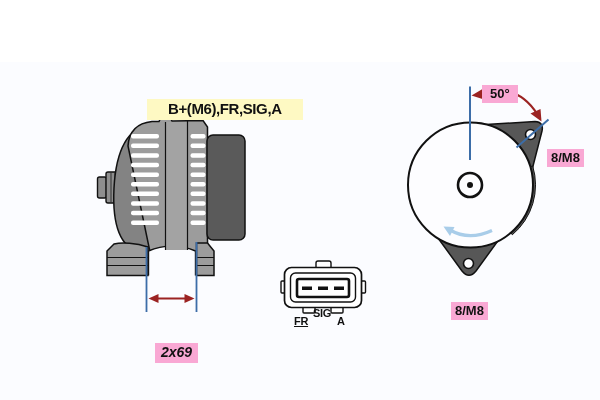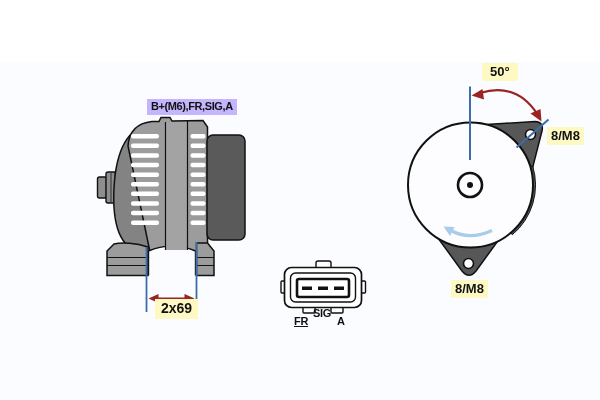--- a/index.html
+++ b/index.html
@@ -1,22 +1,22 @@
 <!DOCTYPE html>
 <html><head>
 <meta charset="utf-8">
 <style>
   html,body{margin:0;padding:0;background:#fff;}
   #stage{position:relative;width:600px;height:400px;background:#ffffff;overflow:hidden;
          font-family:"Liberation Sans", sans-serif;}
   .band{position:absolute;left:0;top:62px;width:600px;height:338px;background:#fbfcff;}
   svg{position:absolute;left:0;top:0;}
   .lbl{position:absolute;font-weight:bold;color:#111;white-space:nowrap;line-height:1.25;}
-  .lbl-blue{background:#c4b5fd;font-size:11px;letter-spacing:-0.4px;padding:1px 4px;}
-  .lbl-orange{background:#fef9c3;font-size:13px;padding:1px 6px;}
+  .lbl-blue{background:#fef9c3;font-size:15px;letter-spacing:-0.4px;padding:1px 21px;}
+  .lbl-orange{background:#f9a8d4;font-size:13px;padding:1px 6px;margin-top:22px;}
   .pin-lbl{position:absolute;font-weight:bold;color:#111;font-size:11px;letter-spacing:-0.3px;}
 </style>
 </head>
 <body>
 
 <div id="stage">
   <div class="band"></div>
 
   <svg width="600" height="400" viewBox="0 0 600 400">
 
@@ -115,21 +115,21 @@
       <g>
         <path d="M480,93 Q517,82 537.5,114.5" stroke="#9b2322" stroke-width="2.2" fill="none"></path>
         <polygon points="471.5,95.5 482.5,89 484,99.5" fill="#9b2322"></polygon>
         <polygon points="541.5,121.5 530.5,113.5 540.5,109" fill="#9b2322"></polygon>
       </g>
     </g>
   </svg>
 
   <div class="lbl lbl-blue" style="left:147px;top:99px;">B+(M6),FR,SIG,A</div>
 
-  <div class="lbl lbl-orange" style="left:155px;top:299px;font-size:14px;">2x69</div>
+  <div class="lbl lbl-orange" style="left:155px;top:321px;font-size:14px;font-style:italic;">2x69</div>
 
   <div class="lbl lbl-orange" style="left:482px;top:63px;padding:1px 8px;">50°</div>
 
   <div class="lbl lbl-orange" style="left:547px;top:127px;padding:1px 4px;">8/M8</div>
 
   <div class="lbl lbl-orange" style="left:451px;top:280px;padding:1px 4px;">8/M8</div>
 
   <span class="pin-lbl" style="left:294px;top:315px;text-decoration:underline;">FR</span>
   <span class="pin-lbl" style="left:313px;top:307px;">SIG</span>
   <span class="pin-lbl" style="left:337px;top:315px;">A</span>

